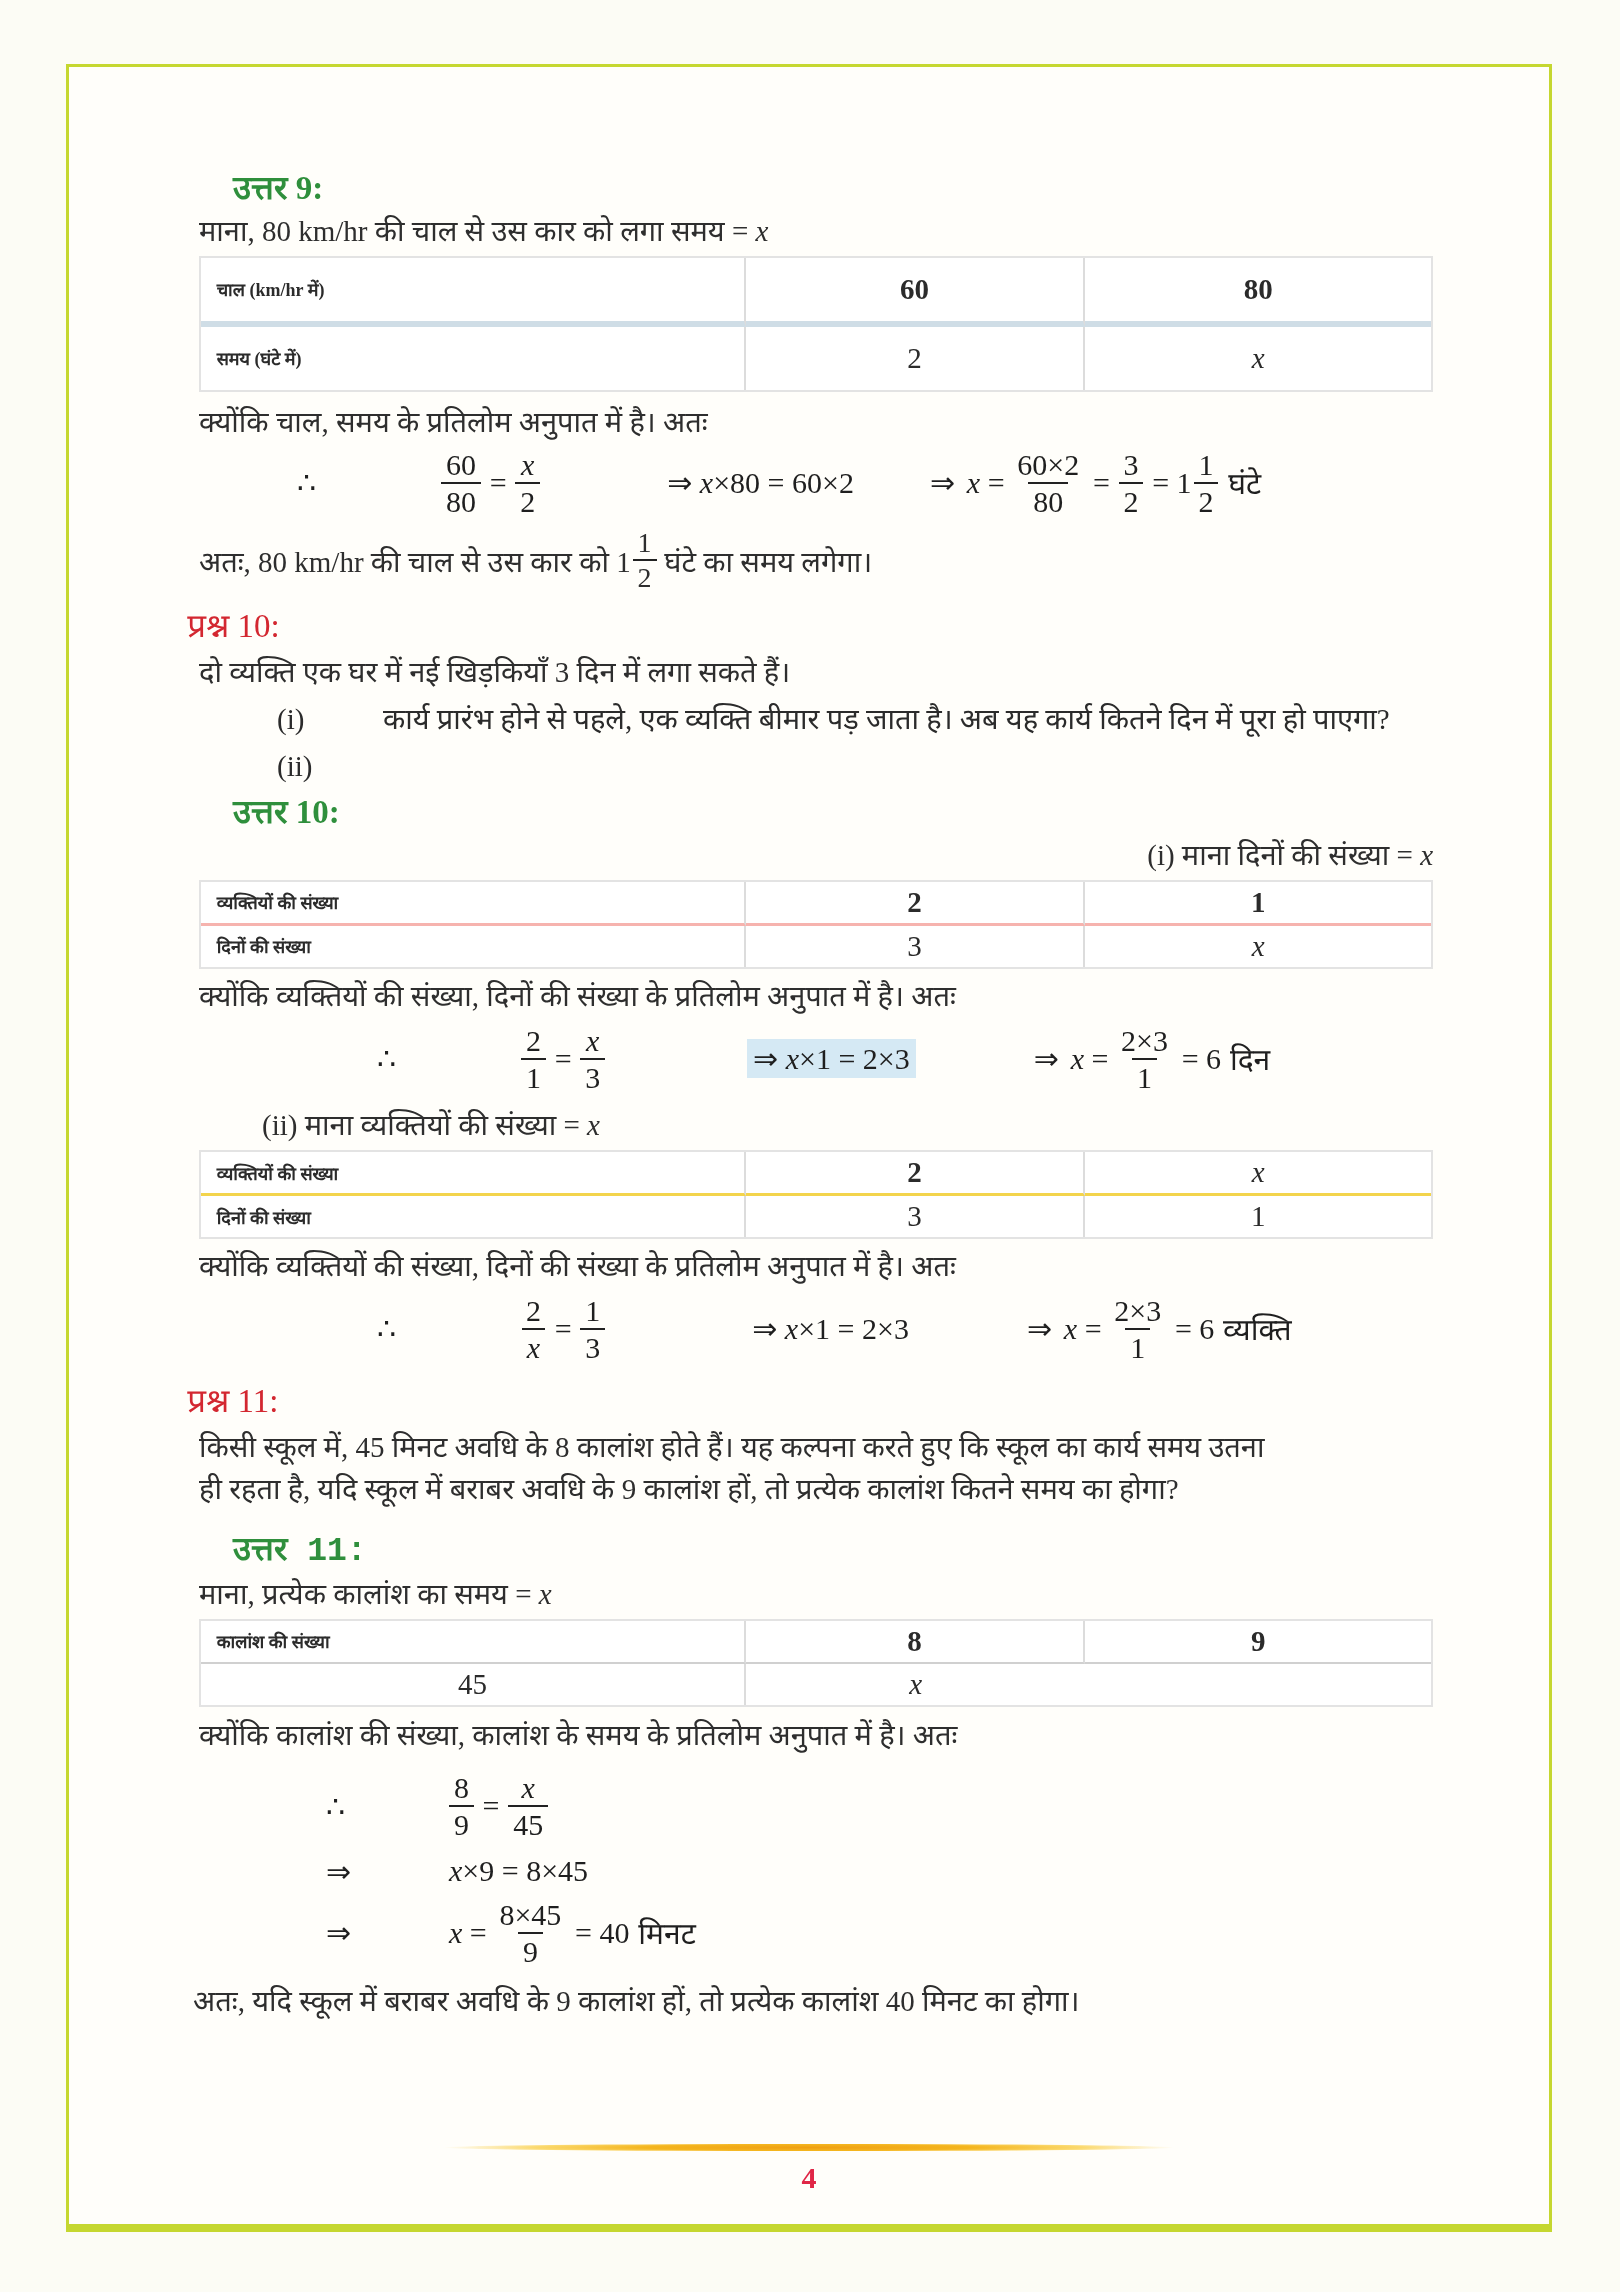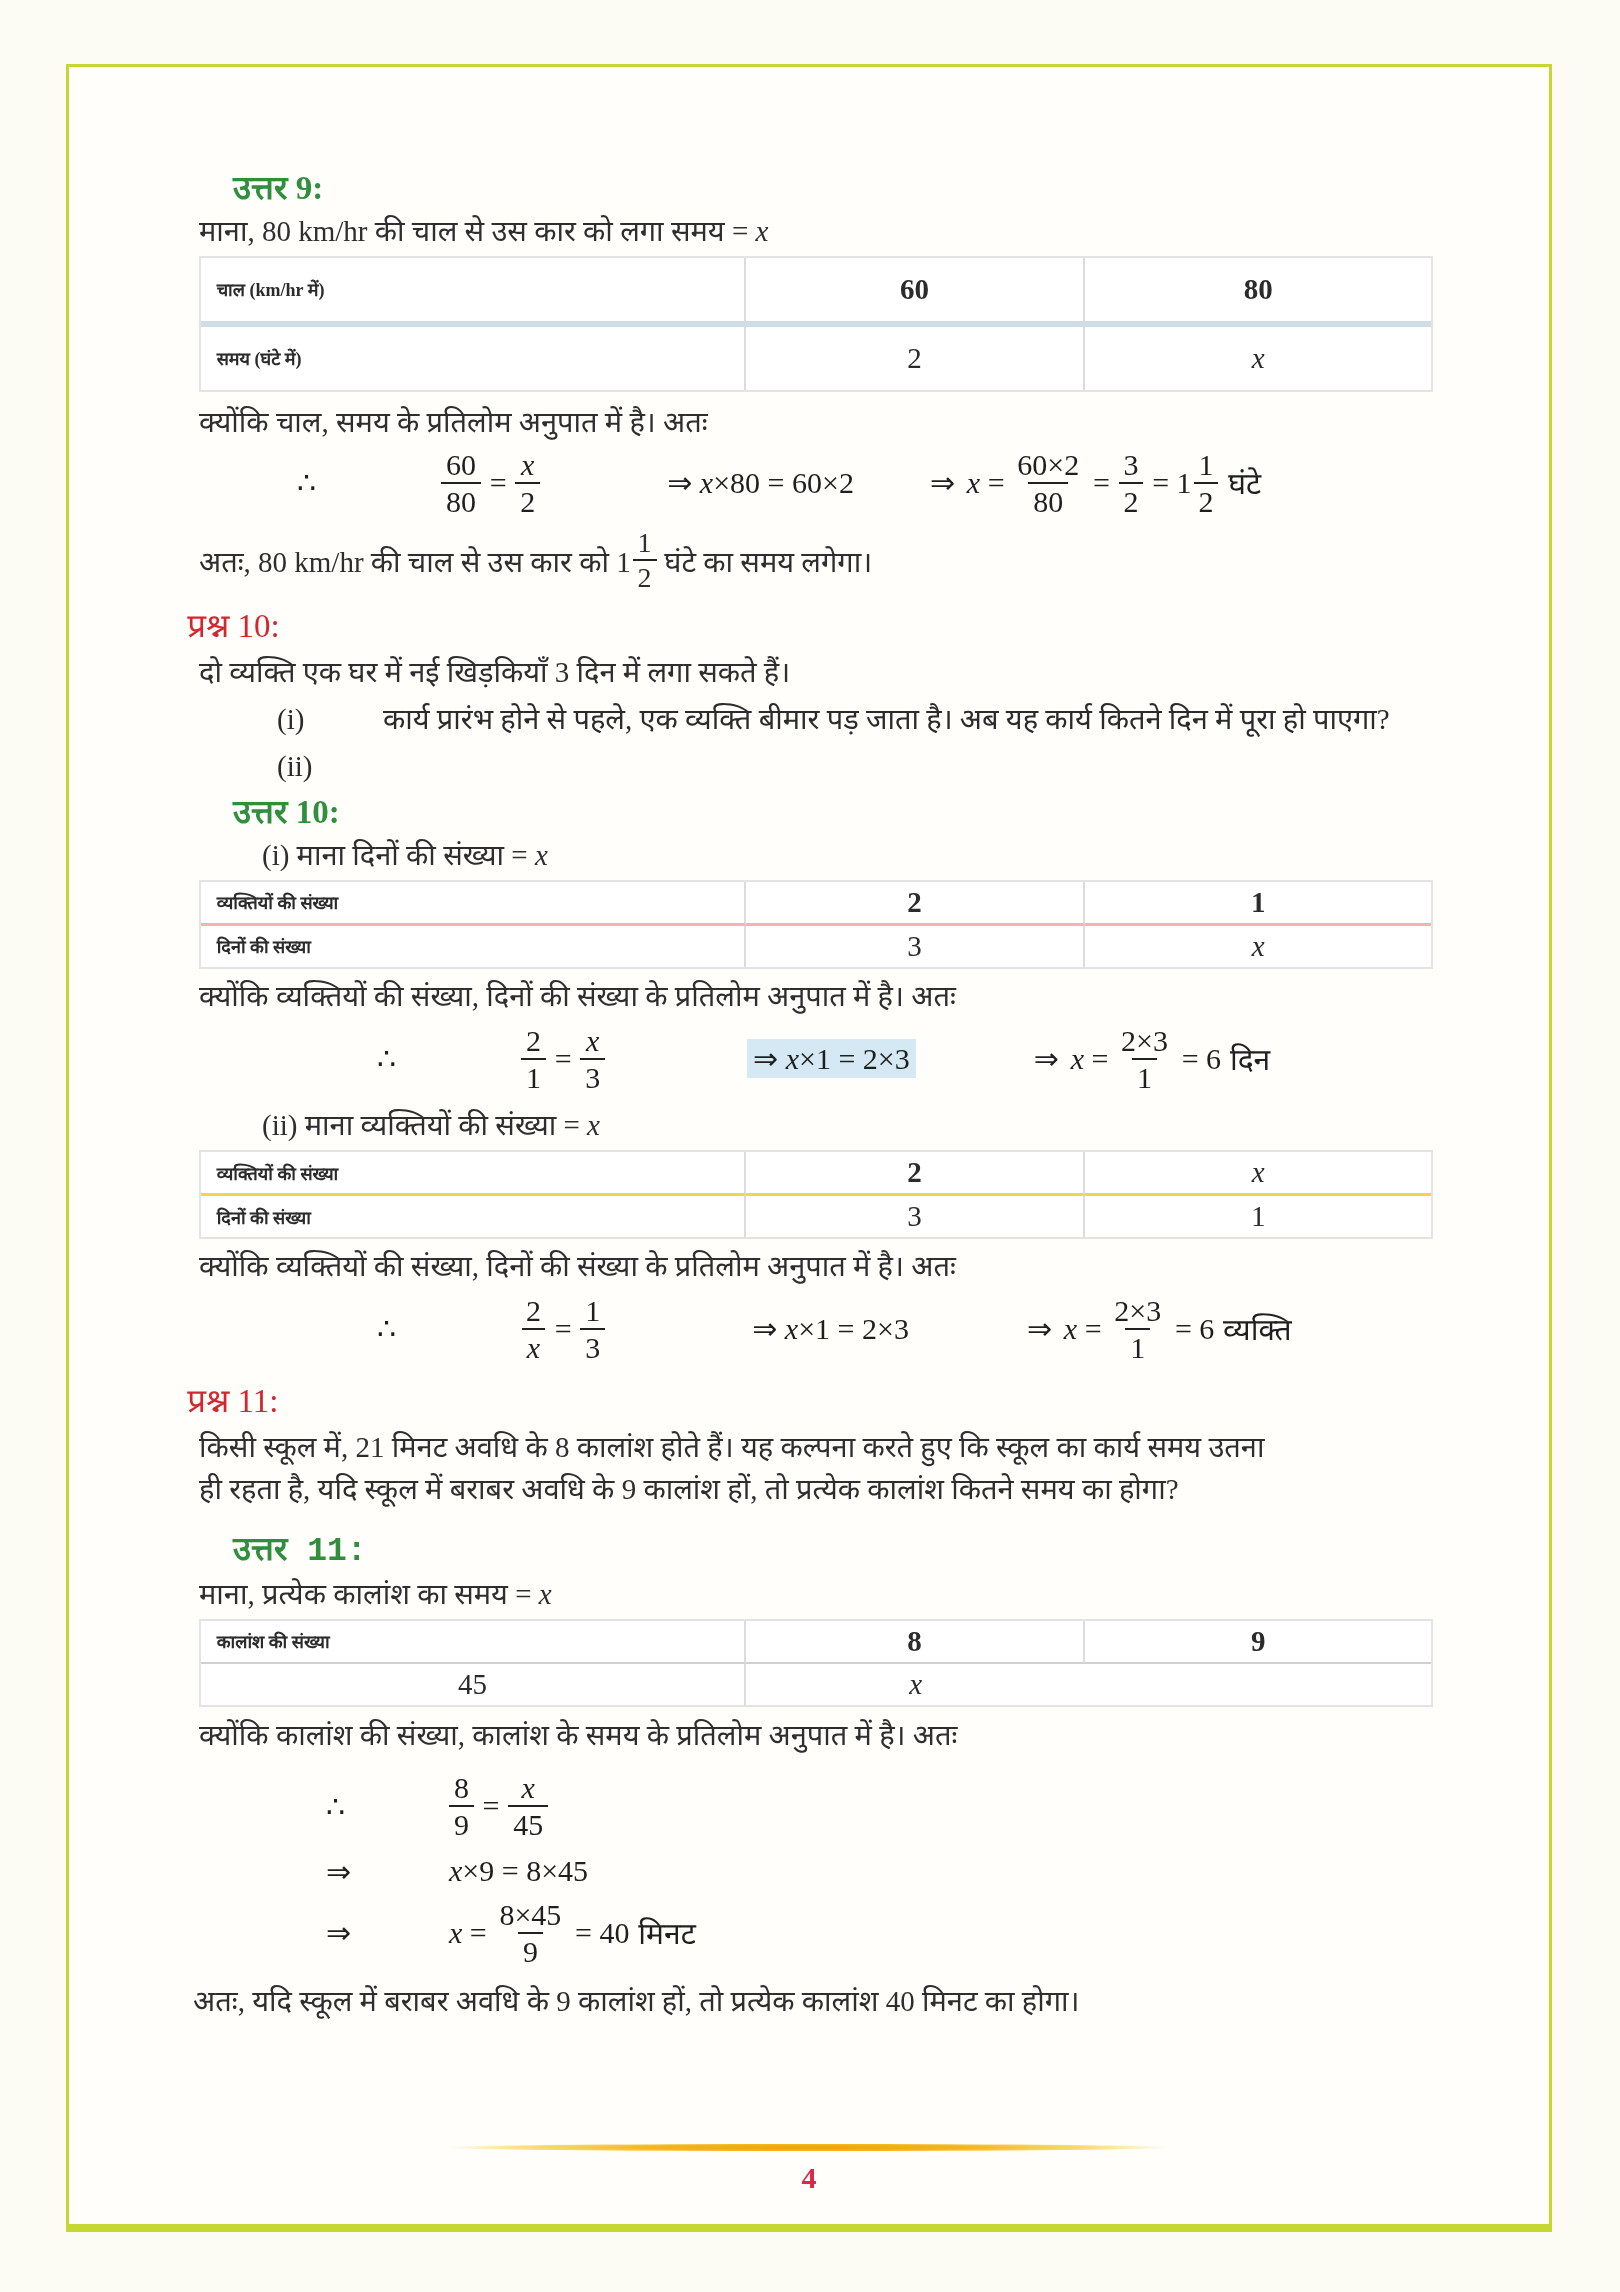--- a/index.html
+++ b/index.html
@@ -134,21 +134,21 @@
   <div class="bline" style="margin-top:2px;">दो व्यक्ति एक घर में नई खिड़कियाँ 3 दिन में लगा सकते हैं।</div>
   <div class="q-item">
     <span class="lbl">(i)</span>
     <span class="txt">कार्य प्रारंभ होने से पहले, एक व्यक्ति बीमार पड़ जाता है। अब यह कार्य कितने दिन में पूरा हो पाएगा?</span>
   </div>
   <div class="q-item">
     <span class="lbl">(ii)</span>
   </div>
 
   <div class="h-green" style="margin-top:3.9px;">उत्तर 10:</div>
-  <div class="bline" style="margin-left:63px;"><span>(i) माना दिनों की संख्या = </span><span class="var">x</span></div>
+  <div class="bline" style="margin-left:63px;text-align:right;"><span>(i) माना दिनों की संख्या = </span><span class="var">x</span></div>
 
   <div class="dtable t-slim t-pink">
     <div class="dt-cell dt-label r1 c1">व्यक्तियों की संख्या</div>
     <div class="dt-cell dt-val b r1 c2">2</div>
     <div class="dt-cell dt-val b r1 c3">1</div>
     <div class="dt-cell dt-label c1">दिनों की संख्या</div>
     <div class="dt-cell dt-val c2">3</div>
     <div class="dt-cell dt-val it c3">x</div>
   </div>
 
@@ -205,21 +205,21 @@
     <span style="margin-left:11.8px;"><i class="var">x</i> =</span>
     <span class="frac" style="margin-left:7.8px;">
           <span class="n">2×3</span>
           <span class="d">1</span>
         </span>
     <span class="op">= 6</span>
     <span>व्यक्ति</span>
   </div>
 
   <div class="h-red" style="margin-top:13.7px;">प्रश्न 11:</div>
-  <div class="bline" style="margin-top:2px;">किसी स्कूल में, 21 मिनट अवधि के 8 कालांश होते हैं। यह कल्पना करते हुए कि स्कूल का कार्य समय उतना</div>
+  <div class="bline" style="margin-top:2px;">किसी स्कूल में, 45 मिनट अवधि के 8 कालांश होते हैं। यह कल्पना करते हुए कि स्कूल का कार्य समय उतना</div>
   <div class="bline">ही रहता है, यदि स्कूल में बराबर अवधि के 9 कालांश हों, तो प्रत्येक कालांश कितने समय का होगा?</div>
 
   <div class="h-green" style="margin-top:20px;font-family:Liberation Mono, monospace;">उत्तर 11:</div>
   <div class="bline"><span>माना, प्रत्येक कालांश का समय = </span><span class="var">x</span></div>
 
   <div class="dtable t-slim t-gray">
     <div class="dt-cell dt-label r1 c1">कालांश की संख्या</div>
     <div class="dt-cell dt-val b r1 c2">8</div>
     <div class="dt-cell dt-val b r1 c3">9</div>
     <div class="dt-cell dt-val c2">45</div>

